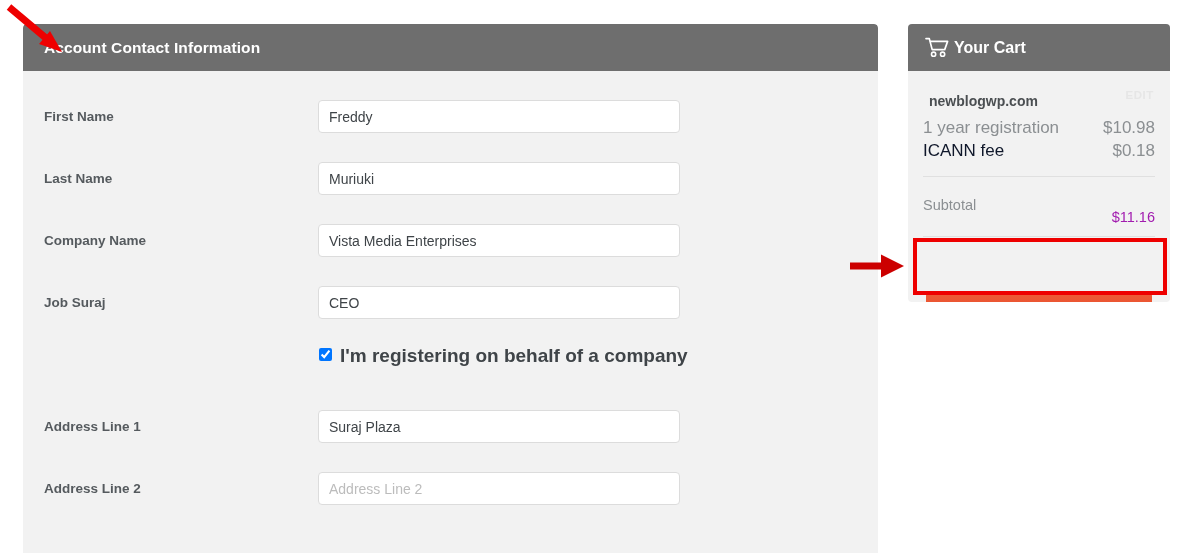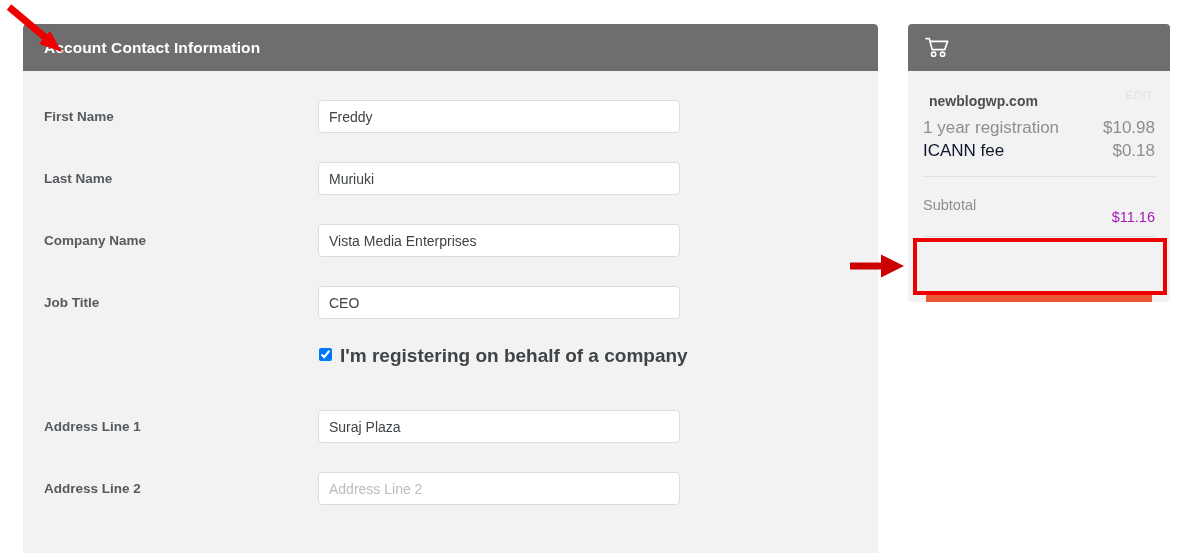--- a/index.html
+++ b/index.html
@@ -333,21 +333,21 @@
         <div class="field-label">First Name</div>
         <input class="field-input" type="text" value="Freddy" style="">
       </div>
 
       <div class="form-row" style="top:139px;">
         <div class="field-label">Company Name</div>
         <input class="field-input" type="text" value="Vista Media Enterprises" style="">
       </div>
 
       <div class="form-row" style="top:201px;">
-        <div class="field-label">Job Title</div>
+        <div class="field-label">Job Suraj</div>
         <input class="field-input" type="text" value="CEO" style="">
       </div>
 
       <div id="checkbox-row" style="top:263px;">
         <input id="company-checkbox" type="checkbox" checked="" style="">
         <div id="checkbox-label">I'm registering on behalf of a company</div>
       </div>
 
       <div class="form-row" style="top:325px;">
         <div class="field-label">Address Line 1</div>
@@ -364,20 +364,21 @@
 
   <div id="cart-panel">
 
     <div id="cart-header">
       <svg id="cart-icon" viewBox="0 0 24 21">
         <path d="M1 1.6 H4.3 L7.2 12.6 H18.4" fill="none" stroke="#ffffff" stroke-width="1.7" stroke-linecap="round" stroke-linejoin="round"></path>
         <path d="M5.6 4.4 H22.6 L19.7 12.6" fill="none" stroke="#ffffff" stroke-width="1.7" stroke-linecap="round" stroke-linejoin="round"></path>
         <circle cx="8.6" cy="17.2" r="2.1" fill="none" stroke="#ffffff" stroke-width="1.6"></circle>
         <circle cx="17.6" cy="17.2" r="2.1" fill="none" stroke="#ffffff" stroke-width="1.6"></circle>
       </svg>
+      <div id="cart-title">Your Cart</div>
       <div id="cart-edit">EDIT</div>
     </div>
 
     <div id="cart-body">
 
       <div id="cart-item-name">newblogwp.com</div>
 
       <div class="cart-line" style="top:47px;">
         <span class="cl-label">1 year registration</span>
         <span class="cl-value">$10.98</span>

